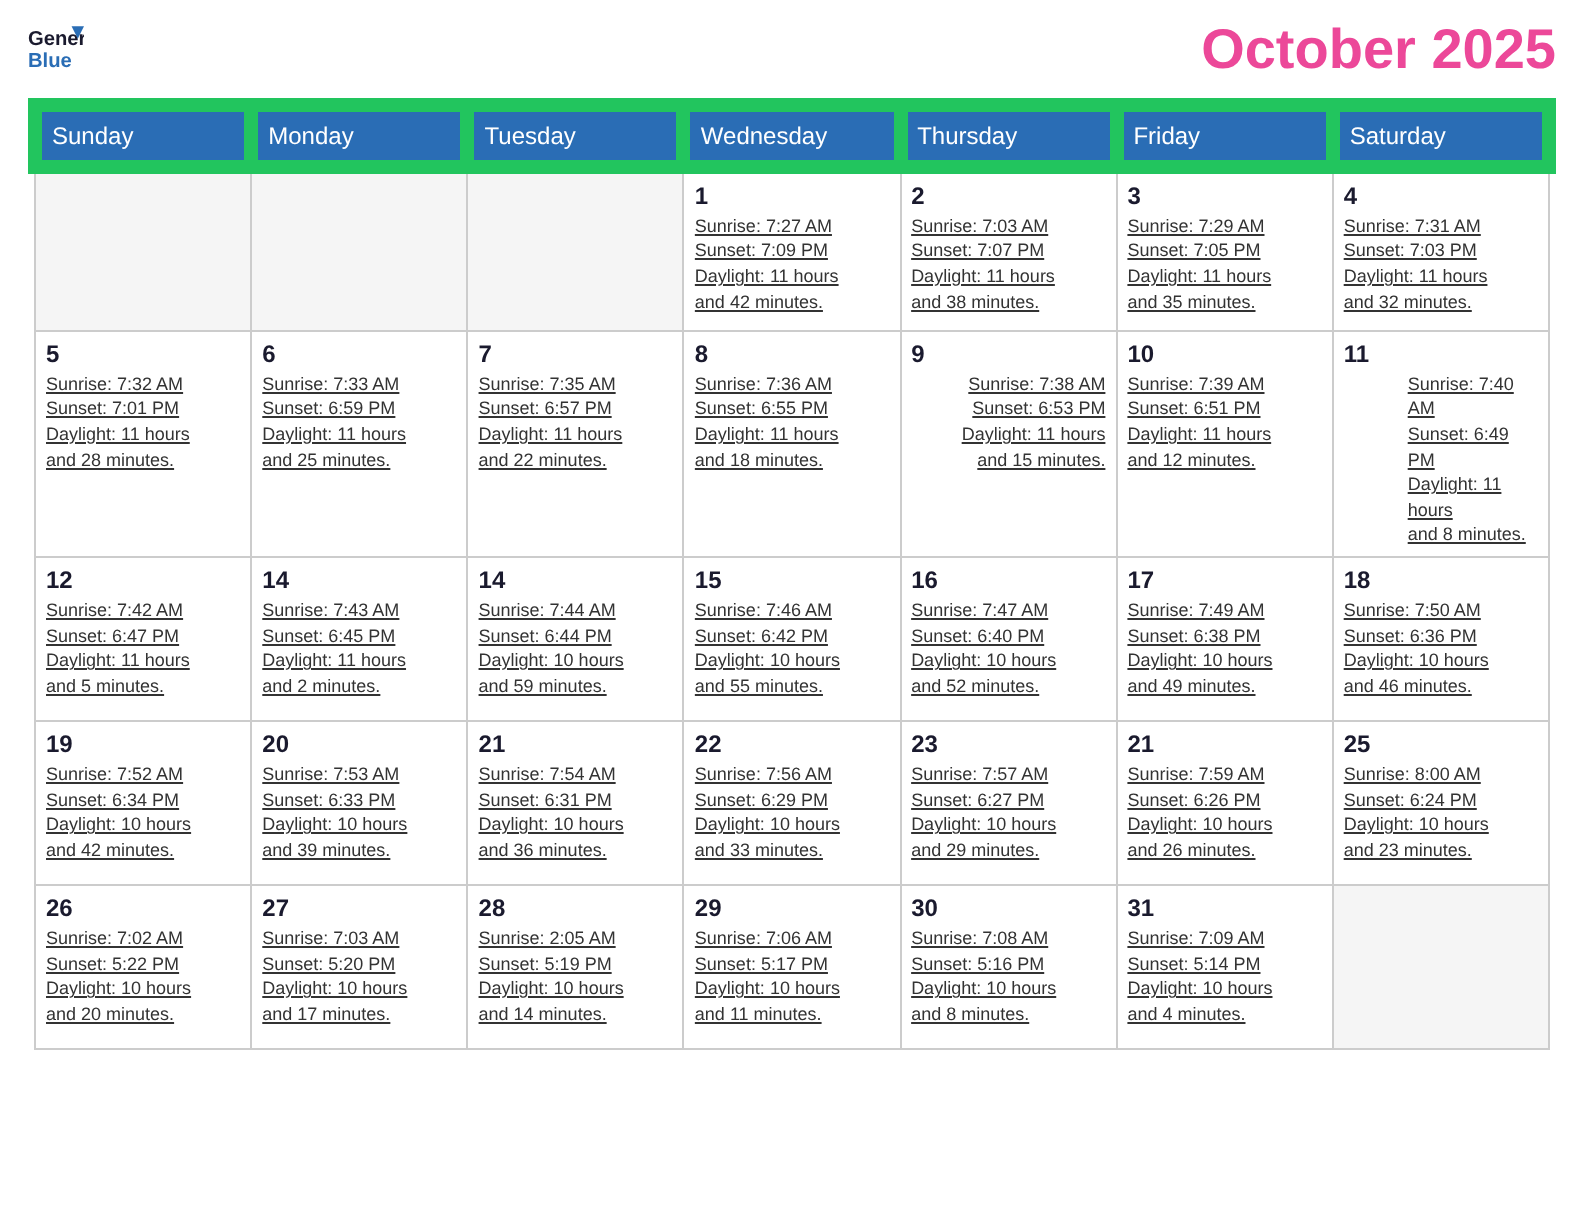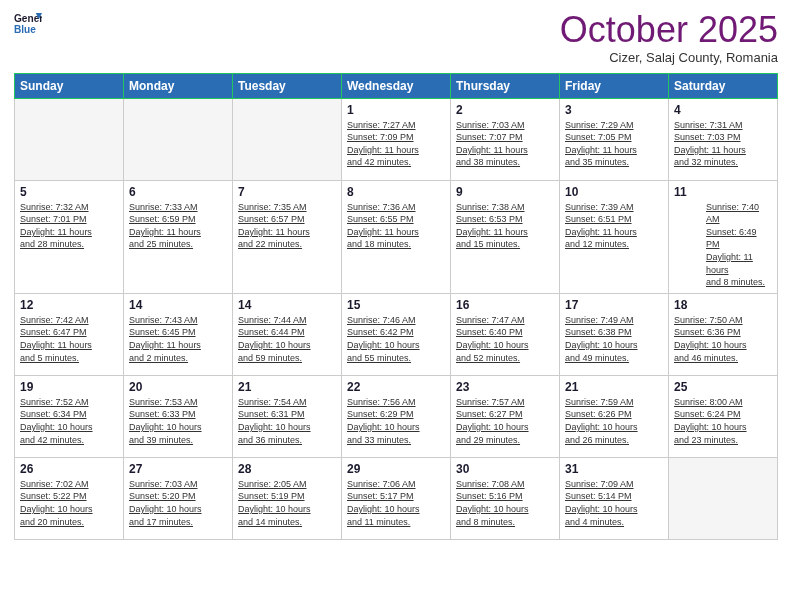--- a/index.html
+++ b/index.html
@@ -28,42 +28,42 @@
       gap: 2px;
     }
     .logo-icon {
       width: 28px;
       height: 28px;
     }
     .title-block {
       text-align: right;
     }
     .month-title {
-      font-size: 36px;
-      font-weight: normal;
-      color: #701a75;
+      font-size: 28px;
+      font-weight: bold;
+      color: #ec4899;
       line-height: 1.1;
     }
     .location {
       font-size: 13px;
       color: #333;
     }
     .calendar {
       width: 100%;
       border-collapse: collapse;
       table-layout: fixed;
     }
     .calendar th {
       background: #2a6db5;
       color: #fff;
       font-size: 12px;
-      font-weight: bold;
+      font-weight: normal;
       text-align: left;
       padding: 5px 5px;
-      border: 1px solid #22c55e;
+      border: 7px solid #22c55e;
     }
     .calendar td {
       border: 1px solid #ccc;
       vertical-align: top;
       padding: 4px 5px;
       font-size: 9.5px;
       color: #222;
       height: 82px;
       background: #fff;
     }
@@ -93,21 +93,20 @@
   <div class="header">
     <div class="logo">
       <svg class="logo-icon" viewBox="0 0 36 36">
         <text x="0" y="16" font-size="13" font-weight="bold" fill="#1a1a2e">General</text>
         <text x="0" y="30" font-size="13" font-weight="bold" fill="#2a6db5">Blue</text>
         <polygon points="28,4 36,4 32,12" fill="#2a6db5"></polygon>
       </svg>
     </div>
     <div class="title-block">
       <div class="month-title">October 2025</div>
-      <div class="location">Cizer, Salaj County, Romania</div>
     </div>
   </div>
 
   <table class="calendar">
     <thead>
       <tr>
       <th>Sunday</th>
           <th>Monday</th>
           <th>Tuesday</th>
           <th>Wednesday</th>
@@ -174,21 +173,21 @@
           </td>
           <td>
             <div class="day-number">8</div>
             <div class="day-info" style="white-space: pre-line;">Sunrise: 7:36 AM
 Sunset: 6:55 PM
 Daylight: 11 hours
 and 18 minutes.</div>
           </td>
           <td>
             <div class="day-number">9</div>
-            <div class="day-info" style="white-space: pre-line;">Sunrise: 7:38 AM
+            <div class="day-info" style="white-space: pre-line; text-align: right;">Sunrise: 7:38 AM
 Sunset: 6:53 PM
 Daylight: 11 hours
 and 15 minutes.</div>
           </td>
           <td>
             <div class="day-number">10</div>
             <div class="day-info" style="white-space: pre-line;">Sunrise: 7:39 AM
 Sunset: 6:51 PM
 Daylight: 11 hours
 and 12 minutes.</div>

